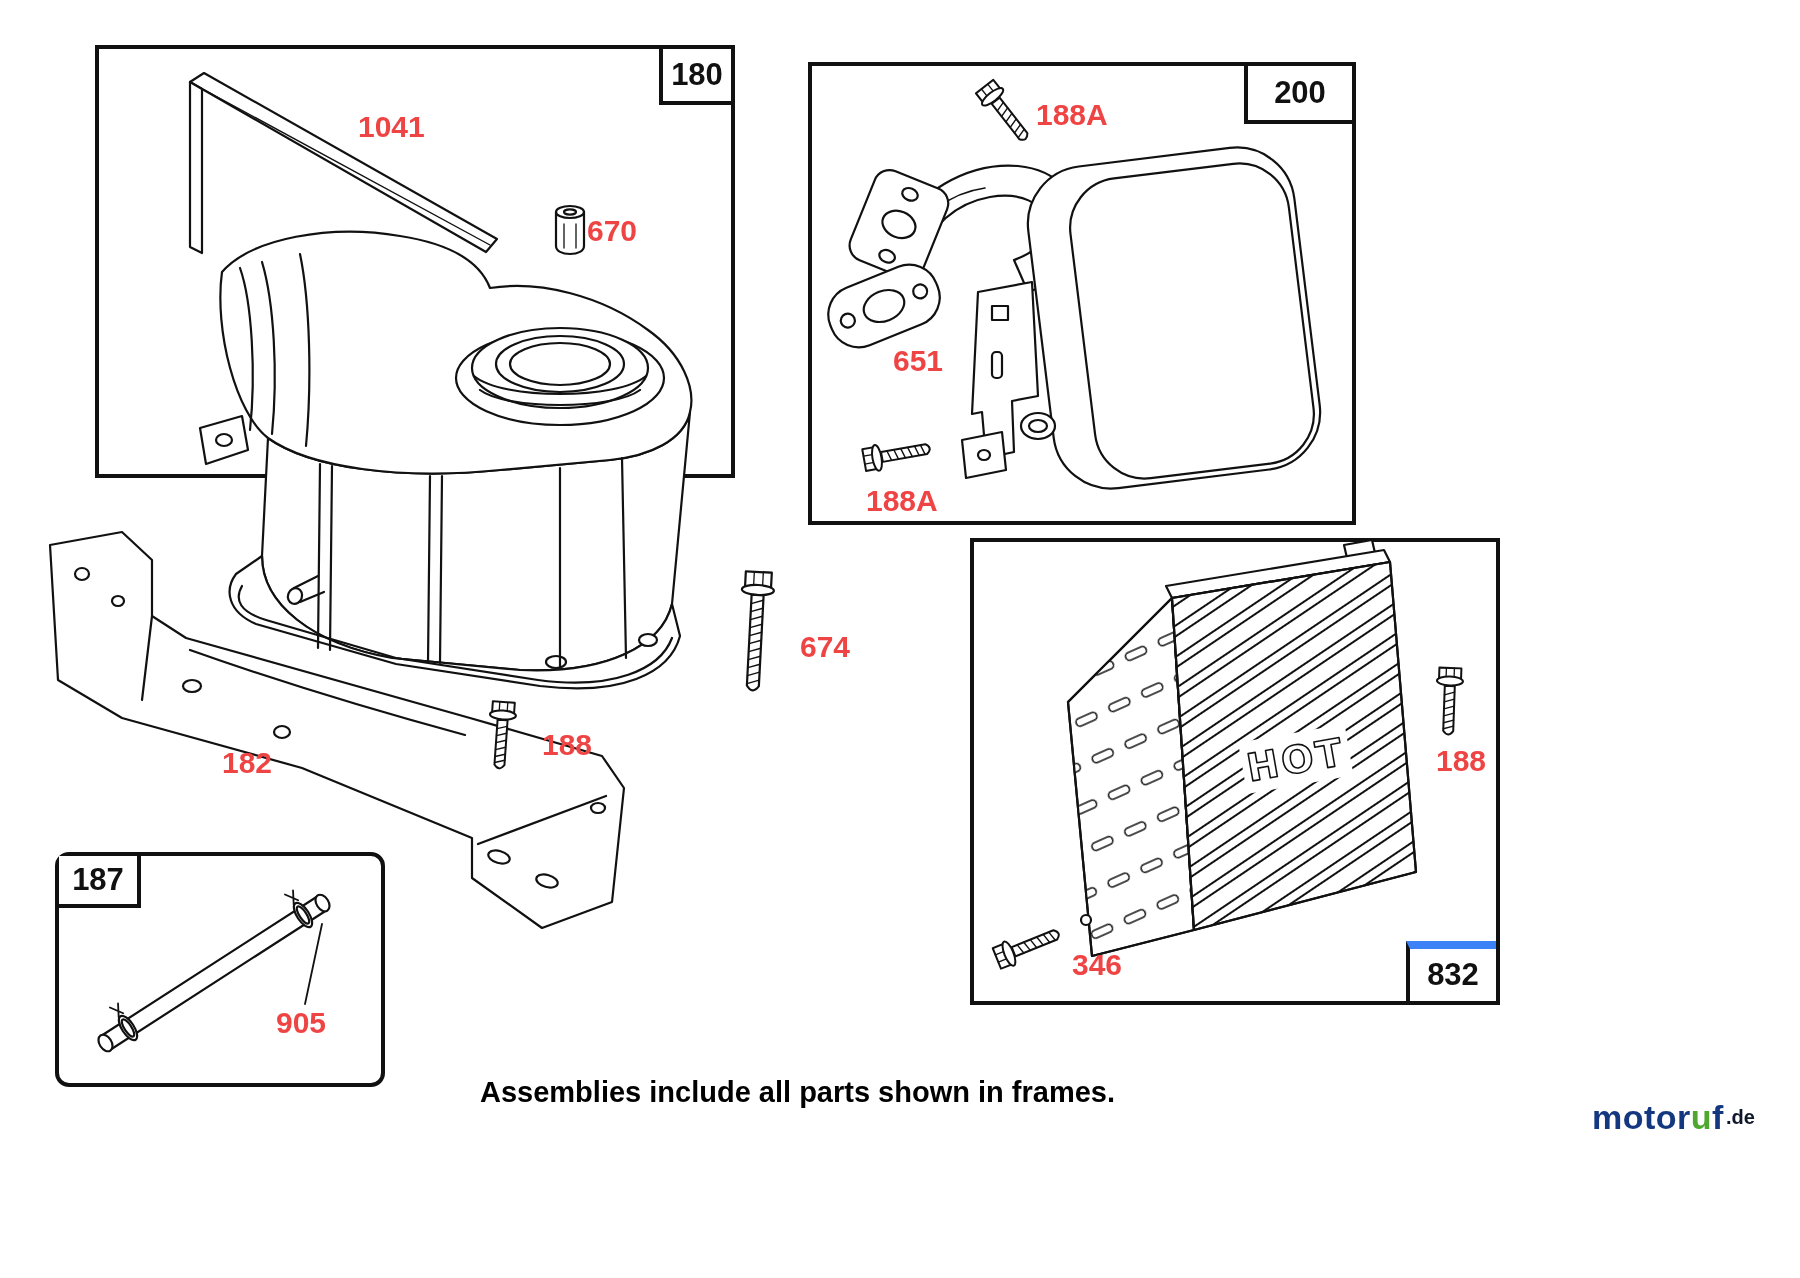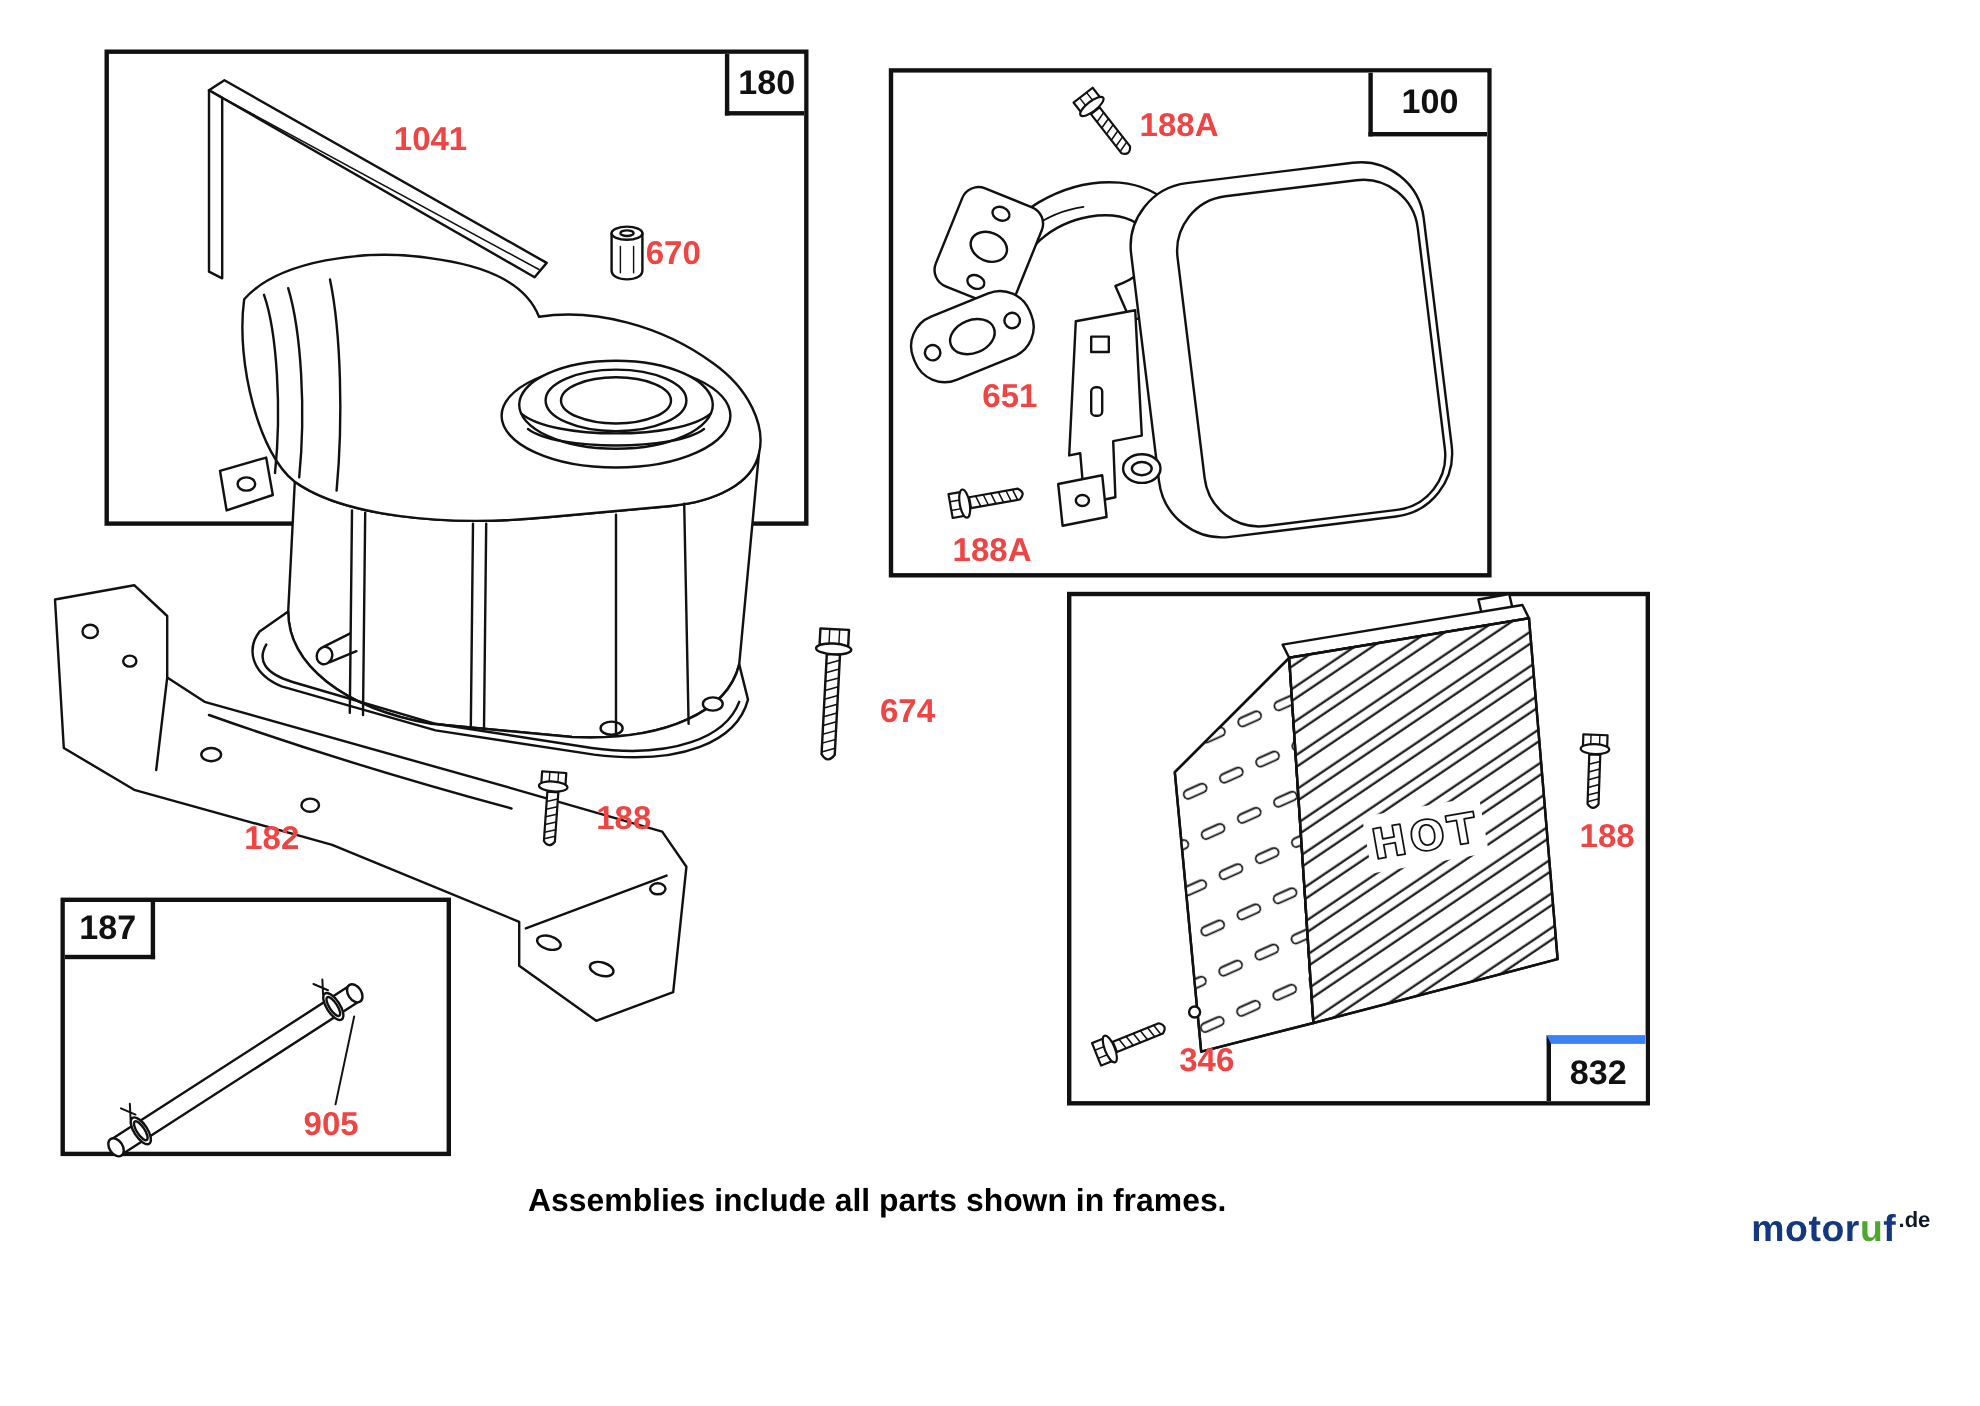--- a/index.html
+++ b/index.html
@@ -13,42 +13,42 @@
     position:absolute; display:flex; align-items:center; justify-content:center;
     font-weight:bold; font-size:31px; background:#fff; color:#111; z-index:4;
   }
   .tag-tr { top:0; right:0; border-left:4px solid #111; border-bottom:4px solid #111; }
   .tag-br { bottom:0; right:0; border-left:4px solid #111; border-top:8px solid #3b82f6; }
   .tag-tl { top:0; left:0; border-right:4px solid #111; border-bottom:4px solid #111; }
   svg.art { position:absolute; left:0; top:0; z-index:2; }
   .plabel { position:absolute; font-weight:bold; font-size:30px; color:#ef4444; z-index:3; white-space:nowrap; }
   .caption { position:absolute; left:480px; top:1076px; width:830px; text-align:left;
              font-weight:bold; font-size:29px; color:#000; z-index:3; }
-  .watermark { position:absolute; left:1592px; top:1098px; z-index:3; display:flex; align-items:flex-start; }
+  .watermark { position:absolute; left:1592px; top:1098px; z-index:3; display:flex; align-items:center; }
   .wm-brand { font-weight:bold; font-size:34px; color:#14387f; letter-spacing:0.5px; }
   .wm-accent { color:#4ea72e; }
   .wm-domain { font-size:20px; font-weight:bold; color:#0f172a; margin-left:2px; }
   svg text { font-family:"DejaVu Sans", sans-serif; }
 </style>
 </head>
 <body>
 
 <div class="frame" style="left:95px; top:45px; width:640px; height:433px;">
   <div class="frame-tag tag-tr" style="width:72px; height:56px;">180</div>
 </div>
 
 <div class="frame" style="left:808px; top:62px; width:548px; height:463px;">
-  <div class="frame-tag tag-tr" style="width:108px; height:58px;">100</div>
+  <div class="frame-tag tag-tr" style="width:108px; height:58px;">200</div>
 </div>
 
 <div class="frame" style="left:970px; top:538px; width:530px; height:467px;">
   <div class="frame-tag tag-br" style="width:90px; height:60px;">832</div>
 </div>
 
-<div class="frame" style="left:55px; top:816px; width:355px; height:235px;">
+<div class="frame" style="left:55px; top:852px; width:330px; height:235px;border-radius:14px;">
   <div class="frame-tag tag-tl" style="width:82px; height:52px;">187</div>
 </div>
 
 <svg class="art" width="1800" height="1278" viewBox="0 0 1800 1278" xmlns="http://www.w3.org/2000/svg">
   <defs>
     <g id="bolt">
       <path d="M-11,-12 L11,-12 L11,0 L-11,0 Z" fill="#fff" stroke="#111" stroke-width="2"></path>
       <line x1="-4" y1="-12" x2="-4" y2="0" stroke="#111" stroke-width="1.3"></line>
       <line x1="4" y1="-12" x2="4" y2="0" stroke="#111" stroke-width="1.3"></line>
       <ellipse cx="0" cy="1" rx="13" ry="4.5" fill="#fff" stroke="#111" stroke-width="2"></ellipse>

